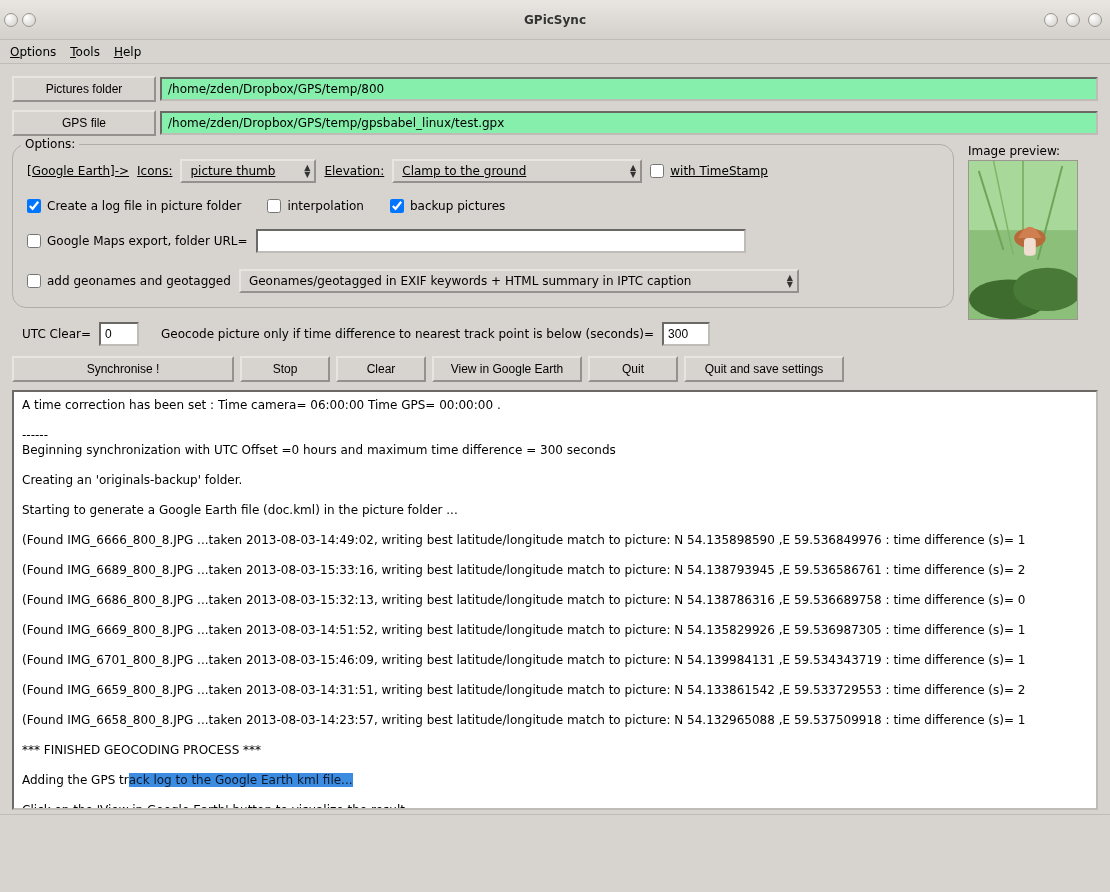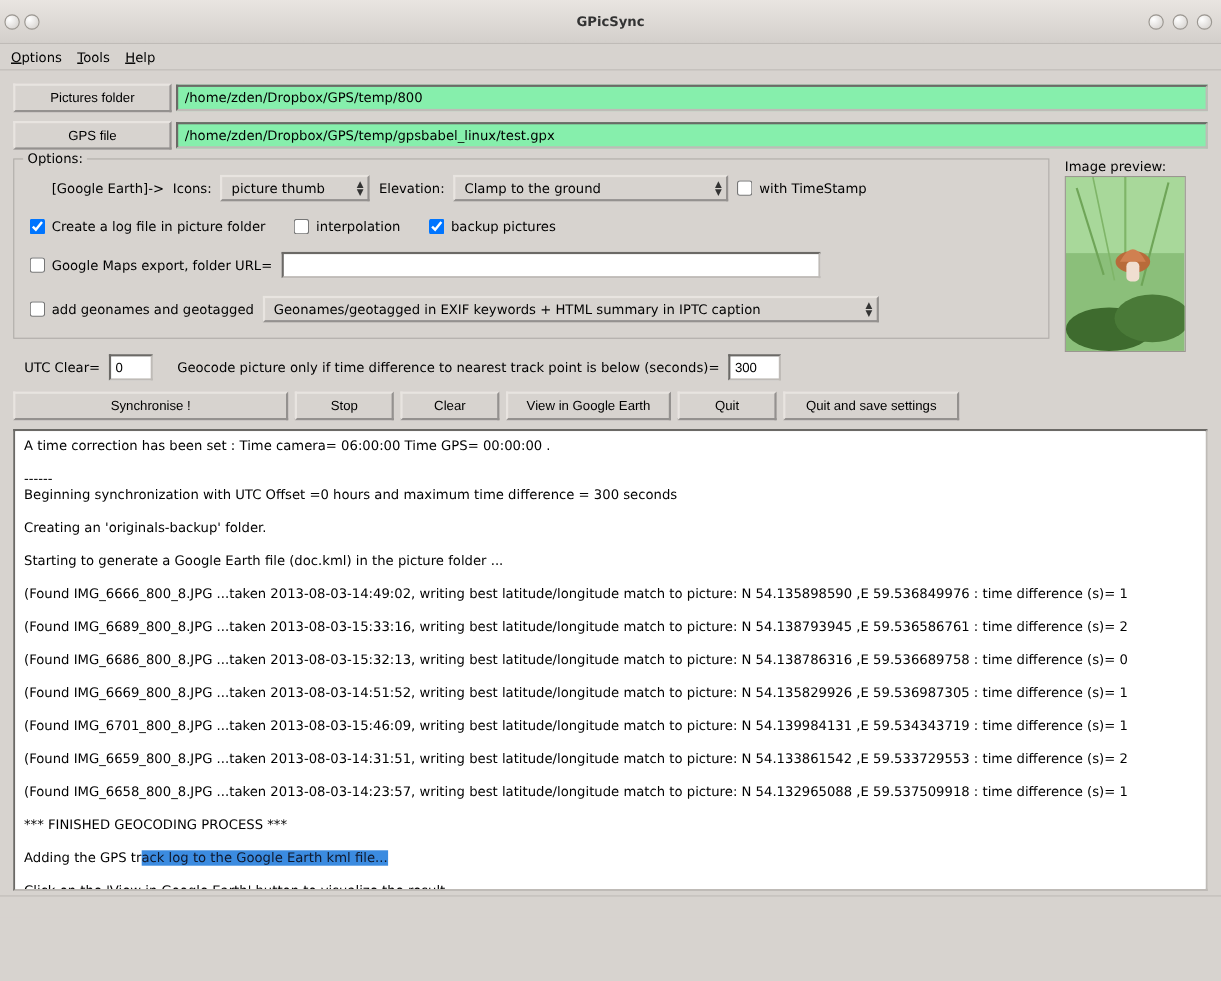--- a/index.html
+++ b/index.html
@@ -75,21 +75,21 @@
     position: relative;
   }
   .fieldset .legend {
     position: absolute;
     top: -8px; left: 8px;
     background: #d7d3cf;
     padding: 0 4px;
     font-size: 12px;
   }
   .opt-flex { display: flex; align-items: flex-start; gap: 14px; }
-  .opt-left { flex: 1; }
+  .opt-left { flex: 1; border-radius: 14px; }
   .opt-row { display: flex; align-items: center; gap: 8px; margin: 6px 0 16px 0; flex-wrap: wrap; }
   .sel {
     background: #d7d3cf;
     border: 2px outset #e8e4e0;
     padding: 3px 18px 3px 8px;
     position: relative;
     display: inline-flex;
     align-items: center;
     min-height: 22px;
   }
@@ -112,21 +112,21 @@
   .utc-row { display: flex; align-items: center; gap: 8px; margin: 2px 0 10px 10px; }
   .utc-row .numinput {
     width: 40px;
     background: #fff;
     border: 2px inset #bfbbb7;
     padding: 3px 4px;
     font-size: 12px;
   }
   .action-row { display: flex; gap: 6px; margin-bottom: 8px; }
   .action-row .btn { min-width: 90px; }
-  .action-row .btn.sync { width: 250px; }
+  .action-row .btn.sync { width: 222px; }
   .log {
     border: 2px inset #bfbbb7;
     background: #fff;
     height: 420px;
     overflow-y: scroll;
     padding: 6px 8px;
     font-size: 12px;
     line-height: 15px;
     white-space: pre-wrap;
   }
@@ -176,21 +176,21 @@
   </div>
   <div class="row">
     <button class="btn path-btn">GPS file</button>
     <input class="textinput" value="/home/zden/Dropbox/GPS/temp/gpsbabel_linux/test.gpx" style="">
   </div>
 
   <div class="opt-flex">
     <div class="fieldset opt-left">
       <div class="legend">Options:</div>
 
-      <div class="opt-row" style="margin-left:20px;">
+      <div class="opt-row" style="text-decoration:underline;">
         <span>[Google Earth]-&gt;</span>
         <span>Icons:</span>
         <div class="sel" style="width:136px;">
           <span>picture thumb</span>
           <span class="spinarrows">
               <span>▲</span>
               <span>▼</span>
             </span>
         </div>
         <span>Elevation:</span>

